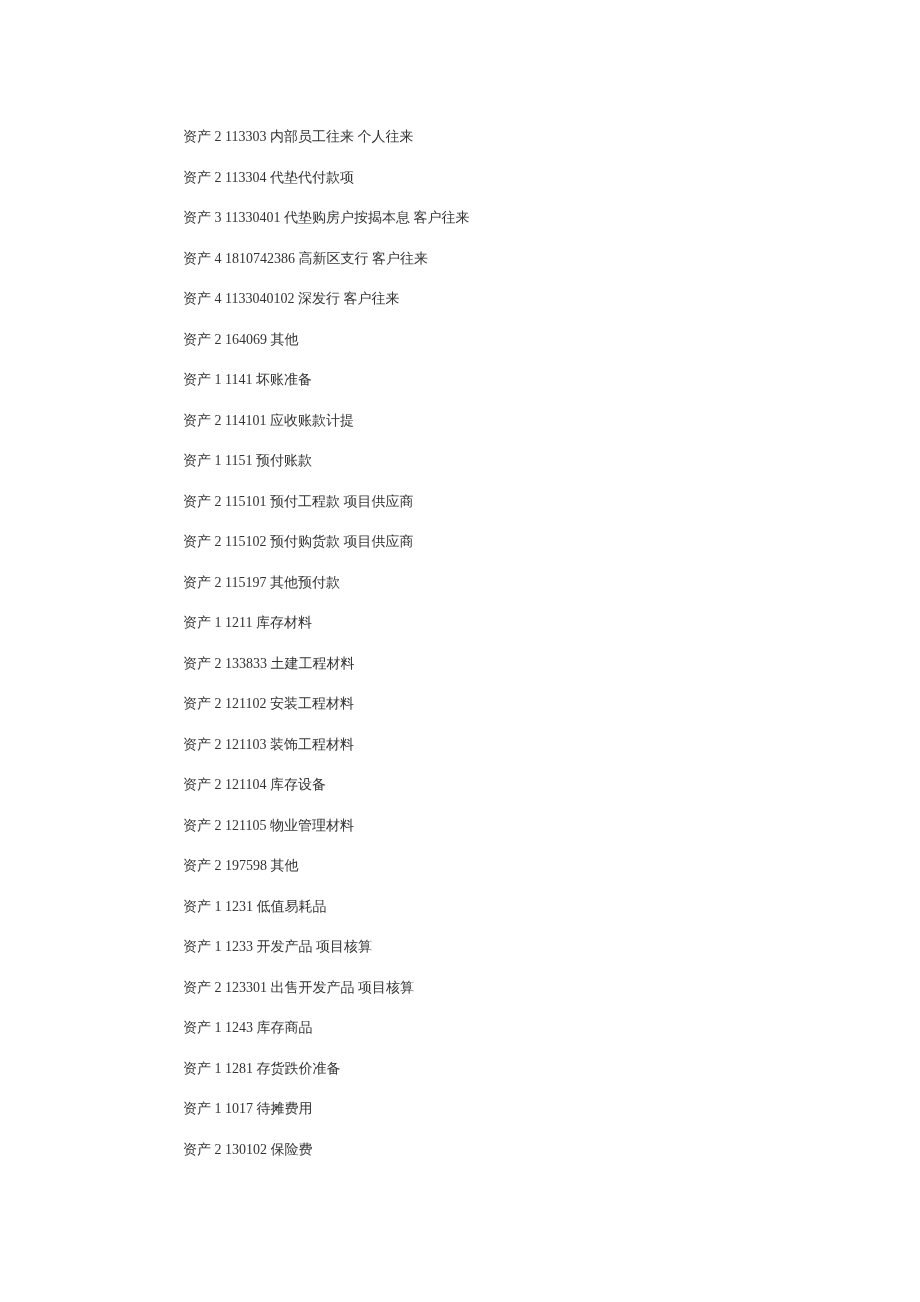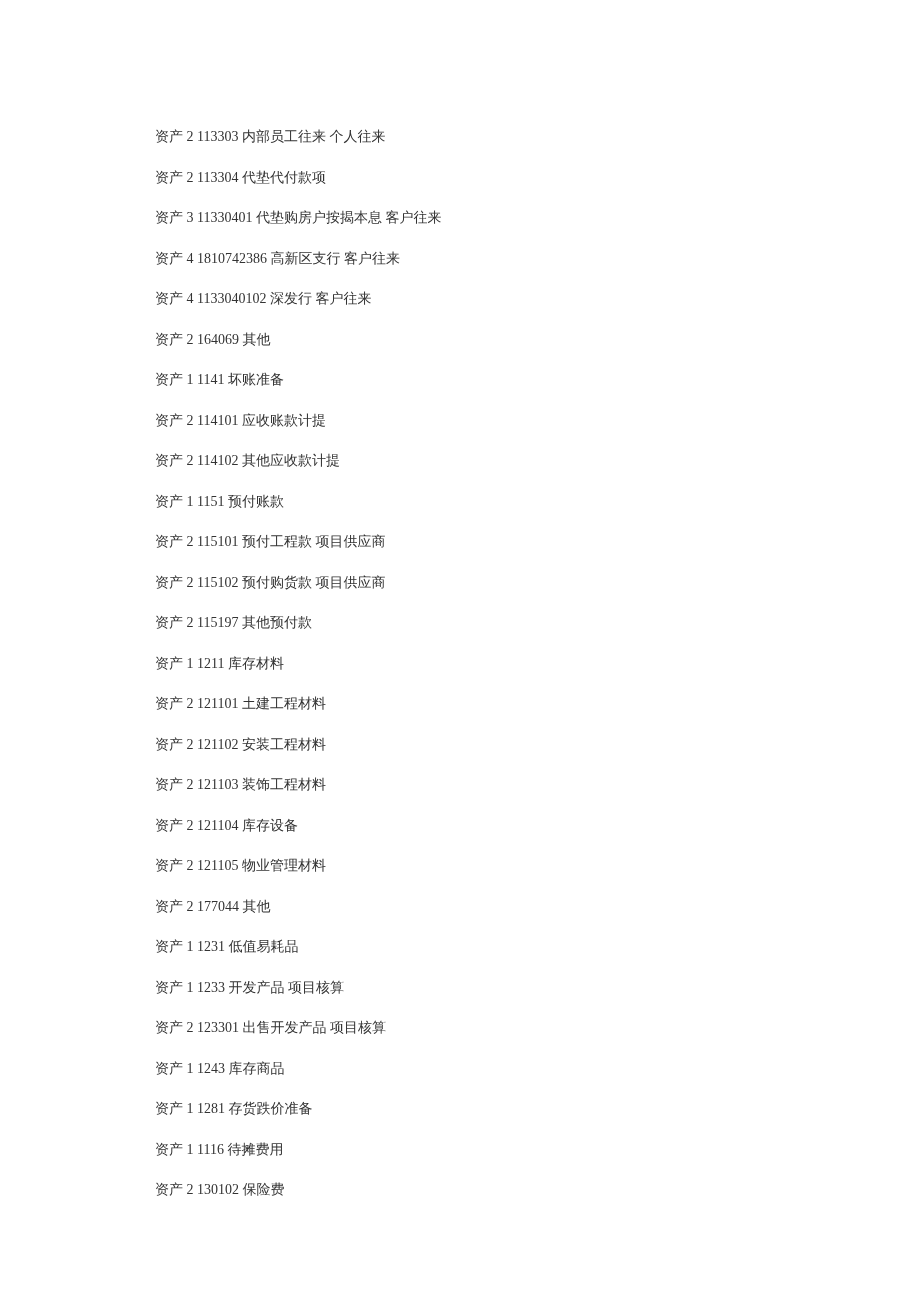--- a/index.html
+++ b/index.html
@@ -11,49 +11,49 @@
       background: #ffffff;
       font-family: "SimSun", "宋体", serif;
       font-size: 14px;
       color: #333333;
       padding: 130px 0 0 155px;
       line-height: 1;
     }
     .entry {
       margin-bottom: 26.5px;
       white-space: nowrap;
+      margin-left: 28px;
     }
     .entry span {
       display: inline;
     }
   </style>
 </head>
 <body>
 
 <div id="list">
     <div class="entry"><span>资产</span> <span>2</span> <span>113303</span> <span>内部员工往来</span> <span>个人往来</span></div>
     <div class="entry"><span>资产</span> <span>2</span> <span>113304</span> <span>代垫代付款项</span></div>
     <div class="entry"><span>资产</span> <span>3</span> <span>11330401</span> <span>代垫购房户按揭本息</span> <span>客户往来</span></div>
     <div class="entry"><span>资产</span> <span>4</span> <span>1810742386</span> <span>高新区支行</span> <span>客户往来</span></div>
     <div class="entry"><span>资产</span> <span>4</span> <span>1133040102</span> <span>深发行</span> <span>客户往来</span></div>
     <div class="entry"><span>资产</span> <span>2</span> <span>164069</span> <span>其他</span></div>
     <div class="entry"><span>资产</span> <span>1</span> <span>1141</span> <span>坏账准备</span></div>
     <div class="entry"><span>资产</span> <span>2</span> <span>114101</span> <span>应收账款计提</span></div>
-    <div class="entry"><span>资产</span> <span>2</span> <span>114102</span> <span>其他应收款计提</span></div>
     <div class="entry"><span>资产</span> <span>1</span> <span>1151</span> <span>预付账款</span></div>
     <div class="entry"><span>资产</span> <span>2</span> <span>115101</span> <span>预付工程款</span> <span>项目供应商</span></div>
     <div class="entry"><span>资产</span> <span>2</span> <span>115102</span> <span>预付购货款</span> <span>项目供应商</span></div>
     <div class="entry"><span>资产</span> <span>2</span> <span>115197</span> <span>其他预付款</span></div>
     <div class="entry"><span>资产</span> <span>1</span> <span>1211</span> <span>库存材料</span></div>
-    <div class="entry"><span>资产</span> <span>2</span> <span>121101</span> <span>土建工程材料</span></div>
+    <div class="entry"><span>资产</span> <span>2</span> <span>133833</span> <span>土建工程材料</span></div>
     <div class="entry"><span>资产</span> <span>2</span> <span>121102</span> <span>安装工程材料</span></div>
     <div class="entry"><span>资产</span> <span>2</span> <span>121103</span> <span>装饰工程材料</span></div>
     <div class="entry"><span>资产</span> <span>2</span> <span>121104</span> <span>库存设备</span></div>
     <div class="entry"><span>资产</span> <span>2</span> <span>121105</span> <span>物业管理材料</span></div>
-    <div class="entry"><span>资产</span> <span>2</span> <span>177044</span> <span>其他</span></div>
+    <div class="entry"><span>资产</span> <span>2</span> <span>197598</span> <span>其他</span></div>
     <div class="entry"><span>资产</span> <span>1</span> <span>1231</span> <span>低值易耗品</span></div>
     <div class="entry"><span>资产</span> <span>1</span> <span>1233</span> <span>开发产品</span> <span>项目核算</span></div>
     <div class="entry"><span>资产</span> <span>2</span> <span>123301</span> <span>出售开发产品</span> <span>项目核算</span></div>
     <div class="entry"><span>资产</span> <span>1</span> <span>1243</span> <span>库存商品</span></div>
     <div class="entry"><span>资产</span> <span>1</span> <span>1281</span> <span>存货跌价准备</span></div>
-    <div class="entry"><span>资产</span> <span>1</span> <span>1116</span> <span>待摊费用</span></div>
+    <div class="entry"><span>资产</span> <span>1</span> <span>1017</span> <span>待摊费用</span></div>
     <div class="entry"><span>资产</span> <span>2</span> <span>130102</span> <span>保险费</span></div>
   </div>
 
 </body></html>

